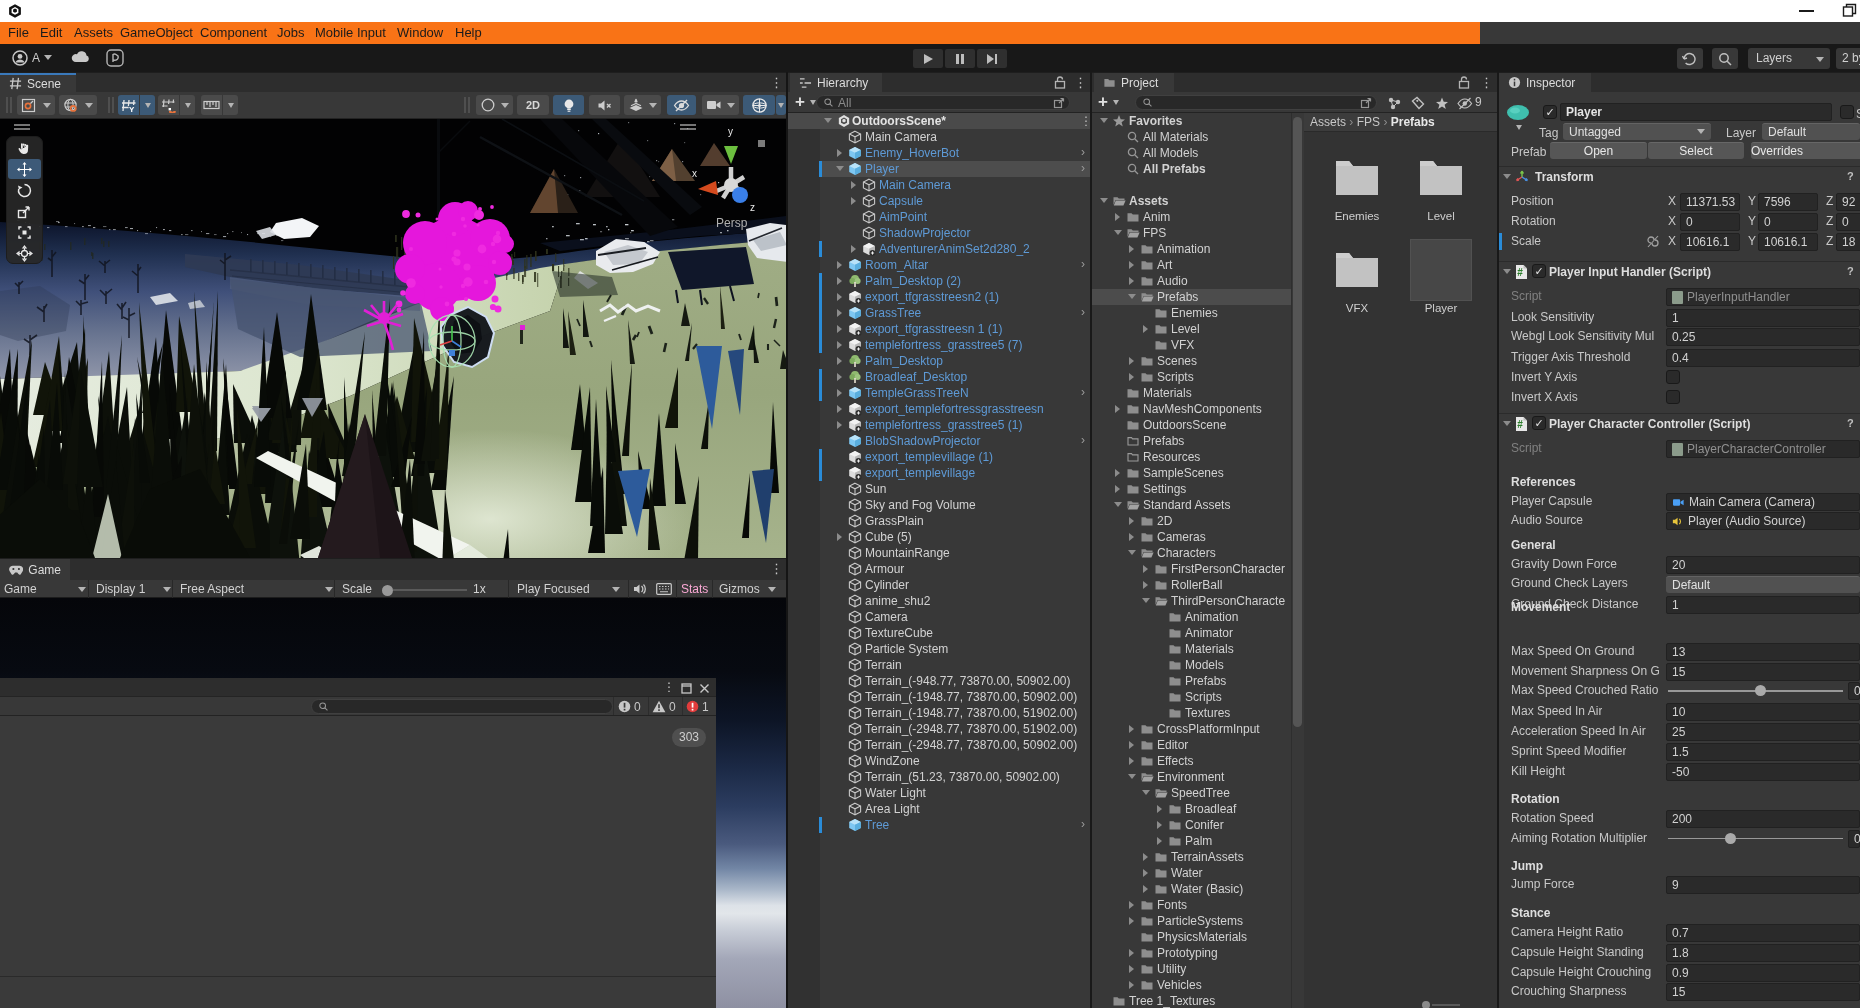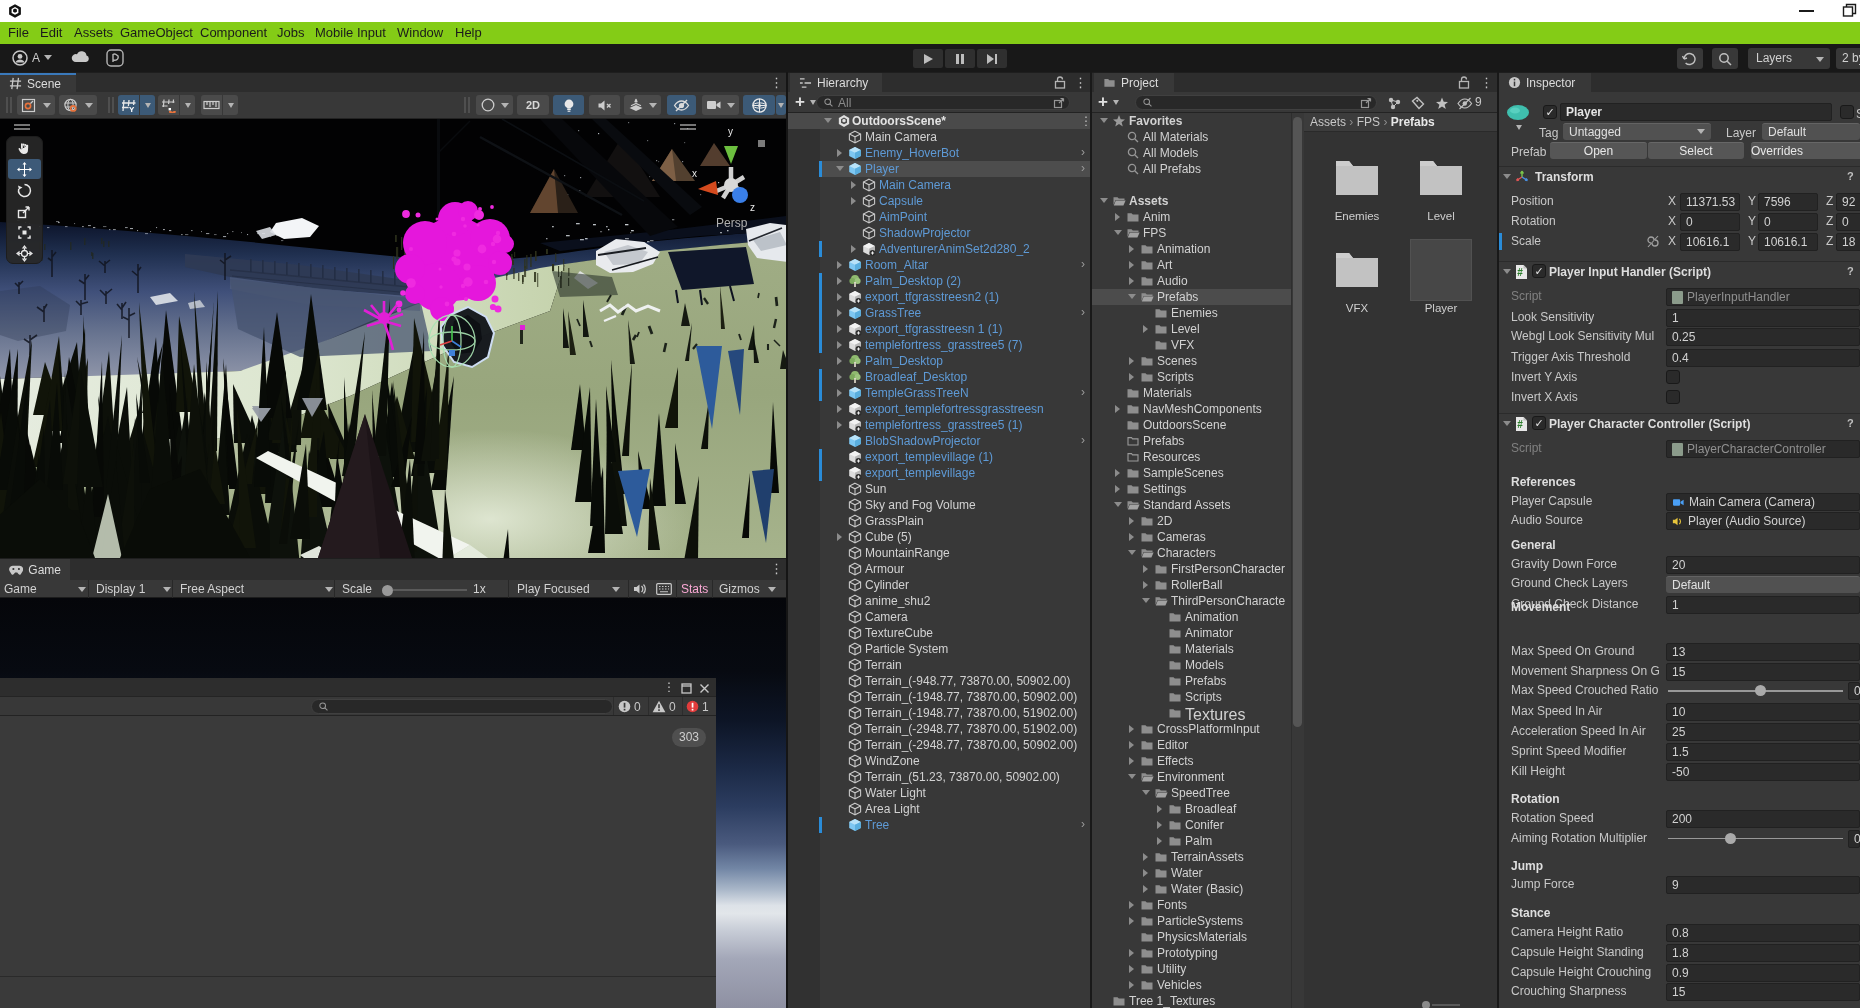--- a/index.html
+++ b/index.html
@@ -74,21 +74,21 @@
       <path d="M8,1.2 13.9,4.5 13.9,11.5 8,14.8 2.1,11.5 2.1,4.5 Z" fill="#111"></path>
       <path d="M8,4 11.4,5.9 11.4,9.9 8,11.8 4.6,9.9 4.6,5.9 Z" fill="#fff"></path>
       <path d="M8,5.4 9.9,6.5 9.9,8.7 8,9.8 6.1,8.7 6.1,6.5 Z" fill="#111"></path>
     </svg>
 <div class="abs" style="left:1799px;top:10px;width:15px;height:1.6px;background:#1b1b1b"></div>
 <svg class="abs" style="left:1842px;top:3px" width="15" height="15" viewBox="0 0 15 15">
       <rect x="1.5" y="4" width="9" height="9" fill="none" stroke="#1b1b1b" stroke-width="1.4"></rect>
       <path d="M4.5,4 4.5,1.5 13.5,1.5 13.5,10.5 10.5,10.5" fill="none" stroke="#1b1b1b" stroke-width="1.4"></path>
     </svg>
 </div>
-<div class="abs" style="left:0;top:22px;width:1860px;height:22px;background:#84cc16">
+<div class="abs" style="left:0;top:22px;width:1480px;height:22px;background:#f97316">
 <div class="abs" style="left:8px;top:3px;font-size:13px;color:#1b1b1b">File</div>
 <div class="abs" style="left:40px;top:3px;font-size:13px;color:#1b1b1b">Edit</div>
 <div class="abs" style="left:74px;top:3px;font-size:13px;color:#1b1b1b">Assets</div>
 <div class="abs" style="left:120px;top:3px;font-size:13px;color:#1b1b1b">GameObject</div>
 <div class="abs" style="left:200px;top:3px;font-size:13px;color:#1b1b1b">Component</div>
 <div class="abs" style="left:277px;top:3px;font-size:13px;color:#1b1b1b">Jobs</div>
 <div class="abs" style="left:315px;top:3px;font-size:13px;color:#1b1b1b">Mobile Input</div>
 <div class="abs" style="left:397px;top:3px;font-size:13px;color:#1b1b1b">Window</div>
 <div class="abs" style="left:455px;top:3px;font-size:13px;color:#1b1b1b">Help</div>
 </div>
@@ -1229,21 +1229,21 @@
         <use href="#mag"></use>
       </svg>
 <div class="abs" style="left:51px;top:17px;font-size:12px;color:#d2d2d2;font-weight:normal;white-space:nowrap">All Materials</div>
 <svg class="abs ic" style="left:34px;top:33px" viewBox="0 0 14 14" width="14" height="14">
         <use href="#mag"></use>
       </svg>
 <div class="abs" style="left:51px;top:33px;font-size:12px;color:#d2d2d2;font-weight:normal;white-space:nowrap">All Models</div>
 <svg class="abs ic" style="left:34px;top:49px" viewBox="0 0 14 14" width="14" height="14">
         <use href="#mag"></use>
       </svg>
-<div class="abs" style="left:51px;top:49px;font-size:12px;color:#d2d2d2;font-weight:normal;white-space:nowrap">All Prefabs</div>
+<div class="abs" style="left:51px;top:49px;font-size:12px;color:#d2d2d2;font-weight:bold;white-space:nowrap">All Prefabs</div>
 <div class="arwd abs" style="left:8px;top:85px"></div>
 <svg class="abs ic" style="left:20px;top:81px" viewBox="0 0 14 14" width="14" height="14">
         <use href="#foldo"></use>
       </svg>
 <div class="abs" style="left:37px;top:81px;font-size:12px;color:#d2d2d2;font-weight:bold;white-space:nowrap">Assets</div>
 <div class="arw abs" style="left:23px;top:100px"></div>
 <svg class="abs ic" style="left:34px;top:97px" viewBox="0 0 14 14" width="14" height="14">
         <use href="#foldc"></use>
       </svg>
 <div class="abs" style="left:51px;top:97px;font-size:12px;color:#d2d2d2;font-weight:normal;white-space:nowrap">Anim</div>
@@ -1382,21 +1382,21 @@
         <use href="#foldc"></use>
       </svg>
 <div class="abs" style="left:93px;top:561px;font-size:12px;color:#d2d2d2;font-weight:normal;white-space:nowrap">Prefabs</div>
 <svg class="abs ic" style="left:76px;top:577px" viewBox="0 0 14 14" width="14" height="14">
         <use href="#foldc"></use>
       </svg>
 <div class="abs" style="left:93px;top:577px;font-size:12px;color:#d2d2d2;font-weight:normal;white-space:nowrap">Scripts</div>
 <svg class="abs ic" style="left:76px;top:593px" viewBox="0 0 14 14" width="14" height="14">
         <use href="#foldc"></use>
       </svg>
-<div class="abs" style="left:93px;top:593px;font-size:16px;color:#d2d2d2;font-weight:normal;white-space:nowrap">Textures</div>
+<div class="abs" style="left:93px;top:593px;font-size:12px;color:#d2d2d2;font-weight:normal;white-space:nowrap">Textures</div>
 <div class="arw abs" style="left:37px;top:612px"></div>
 <svg class="abs ic" style="left:48px;top:609px" viewBox="0 0 14 14" width="14" height="14">
         <use href="#foldc"></use>
       </svg>
 <div class="abs" style="left:65px;top:609px;font-size:12px;color:#d2d2d2;font-weight:normal;white-space:nowrap">CrossPlatformInput</div>
 <div class="arw abs" style="left:37px;top:628px"></div>
 <svg class="abs ic" style="left:48px;top:625px" viewBox="0 0 14 14" width="14" height="14">
         <use href="#foldc"></use>
       </svg>
 <div class="abs" style="left:65px;top:625px;font-size:12px;color:#d2d2d2;font-weight:normal;white-space:nowrap">Editor</div>
@@ -1639,19 +1639,19 @@
 <div class="fld" style="left:167px;top:737.5px;width:194px;color:#d2d2d2">200</div>
 <div class="lbl" style="left:12px;top:758.5px;max-width:153px;font-weight:normal;color:#c8c8c8">Aiming Rotation Multiplier</div>
 <div class="abs" style="left:169px;top:765.5px;width:175px;height:1.6px;background:#999"></div>
 <div class="abs" style="left:226px;top:761px;width:11px;height:11px;border-radius:50%;background:#aaa"></div>
 <div class="fld" style="left:349px;top:757.5px;width:12px;color:#d2d2d2">0</div>
 <div class="lbl" style="left:12px;top:787px;max-width:153px;font-weight:bold;color:#dedede">Jump</div>
 <div class="lbl" style="left:12px;top:804.5px;max-width:153px;font-weight:normal;color:#c8c8c8">Jump Force</div>
 <div class="fld" style="left:167px;top:803.5px;width:194px;color:#d2d2d2">9</div>
 <div class="lbl" style="left:12px;top:834px;max-width:153px;font-weight:bold;color:#dedede">Stance</div>
 <div class="lbl" style="left:12px;top:853px;max-width:153px;font-weight:normal;color:#c8c8c8">Camera Height Ratio</div>
-<div class="fld" style="left:167px;top:852px;width:194px;color:#d2d2d2">0.8</div>
+<div class="fld" style="left:167px;top:852px;width:194px;color:#d2d2d2">0.7</div>
 <div class="lbl" style="left:12px;top:873px;max-width:153px;font-weight:normal;color:#c8c8c8">Capsule Height Standing</div>
 <div class="fld" style="left:167px;top:872px;width:194px;color:#d2d2d2">1.8</div>
 <div class="lbl" style="left:12px;top:893px;max-width:153px;font-weight:normal;color:#c8c8c8">Capsule Height Crouching</div>
 <div class="fld" style="left:167px;top:892px;width:194px;color:#d2d2d2">0.9</div>
 <div class="lbl" style="left:12px;top:912px;max-width:153px;font-weight:normal;color:#c8c8c8">Crouching Sharpness</div>
 <div class="fld" style="left:167px;top:911px;width:194px;color:#d2d2d2">15</div>
 </div>
 </body></html>

